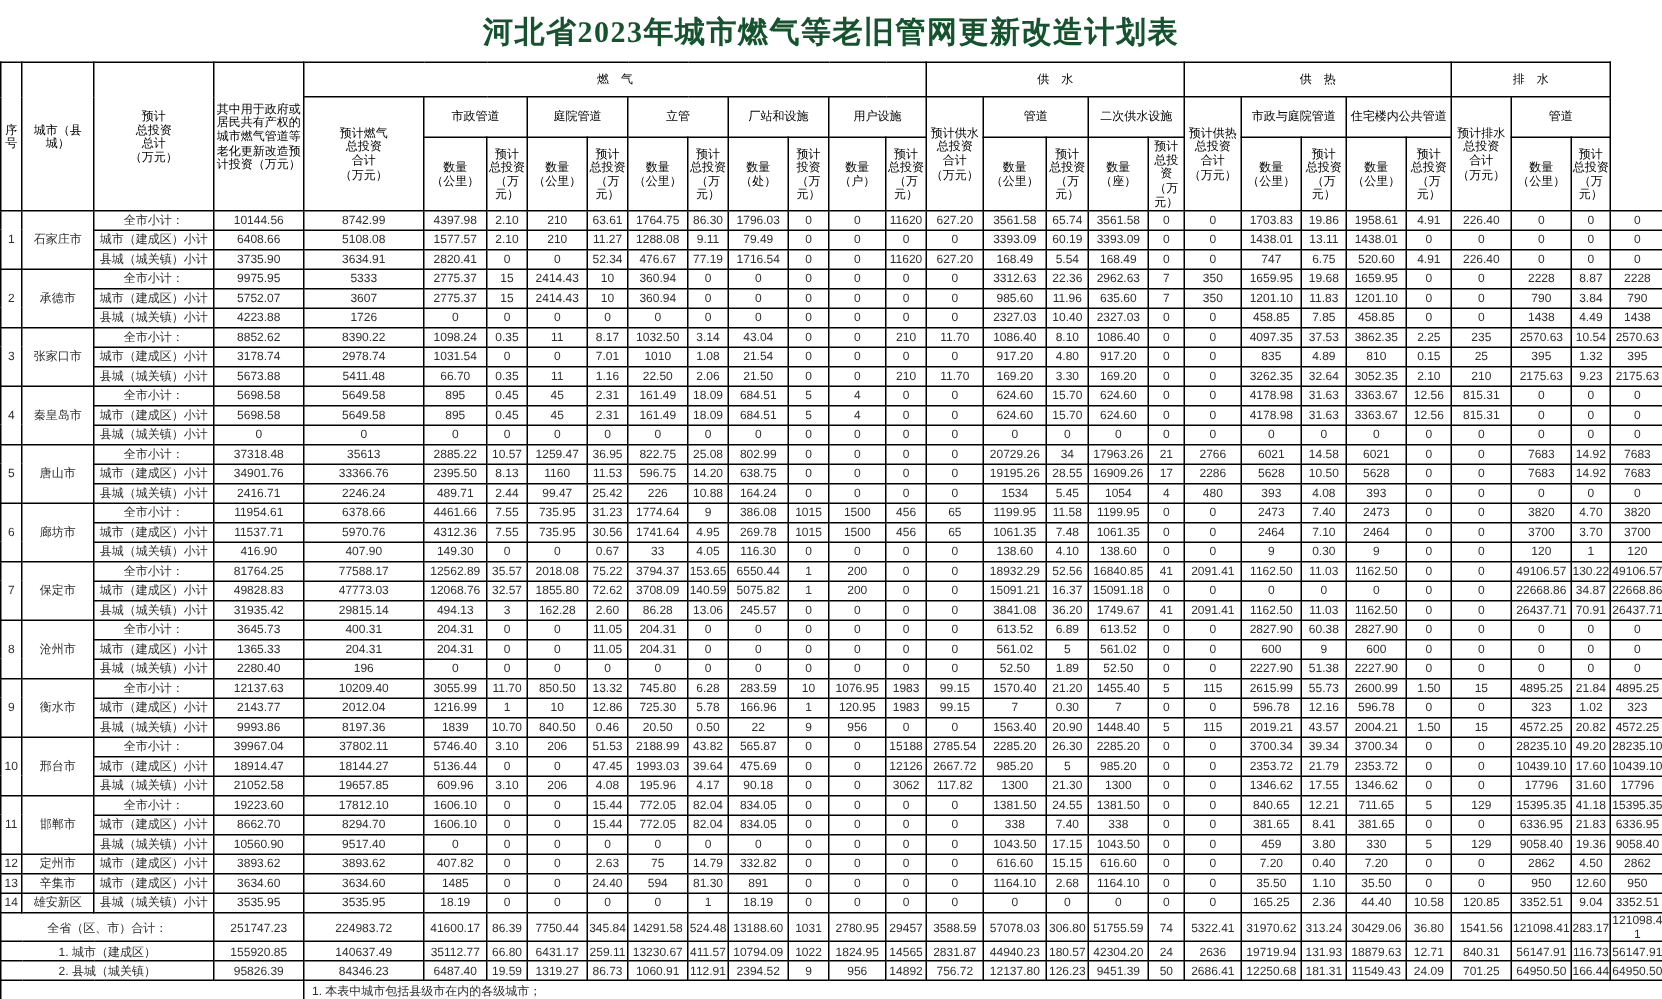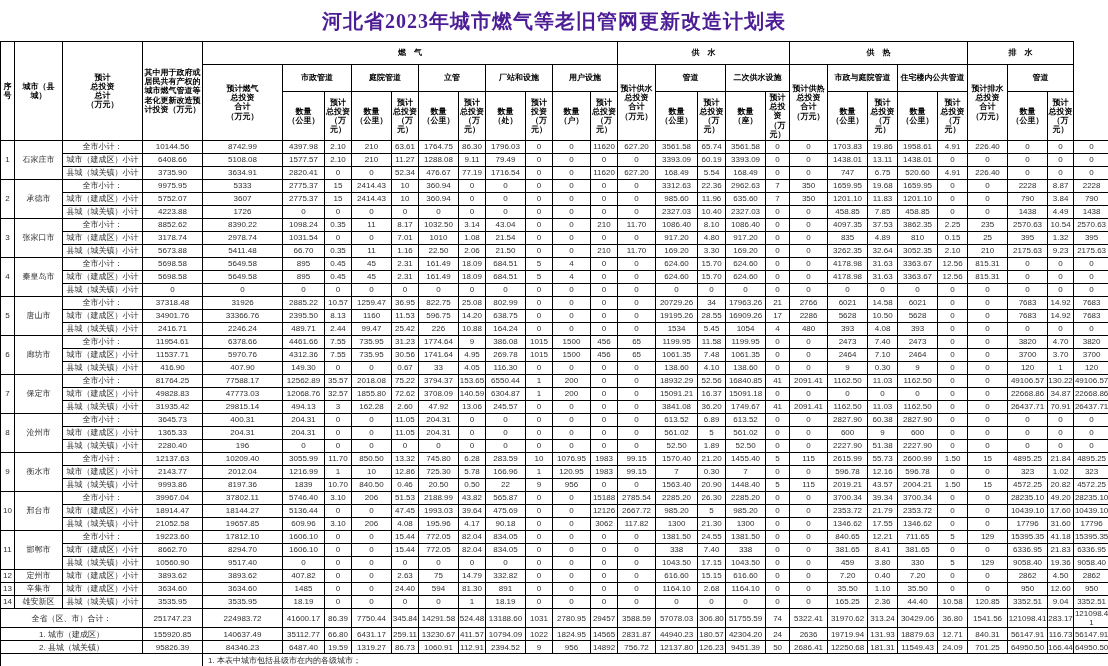--- a/index.html
+++ b/index.html
@@ -1,27 +1,27 @@
 <!DOCTYPE html>
 <html lang="zh"><head>
 <meta charset="utf-8">
 <style>
   html,body{margin:0;padding:0;background:#fff;}
   body{width:1108px;font-family:"Liberation Sans",sans-serif;color:#222;}
   .page{width:1108px;height:666px;background:#fff;overflow:hidden;}
   .title{
     text-align:center;font-family:"Liberation Serif",serif;font-weight:bold;
-    font-size:20px;letter-spacing:1px;color:#4c1d95;padding:8px 0 6px 0;
+    font-size:20px;letter-spacing:1px;color:#14532d;padding:8px 0 6px 0;
   }
   table{border-collapse:collapse;table-layout:fixed;width:1108px;}
   th,td{
     border:1px solid #000;font-size:8px;line-height:1.15;text-align:center;
     vertical-align:middle;padding:0;overflow:hidden;word-break:break-all;
   }
-  thead th{font-weight:bold;color:#000;white-space:pre-line;padding:1px 0;}
+  thead th{font-weight:normal;color:#000;white-space:pre-line;padding:1px 0;}
   tr.h1 th{height:20px;}
   tr.h2 th{height:24px;}
   tr.h3 th{height:30px;}
   tbody td,tbody th{height:12px;color:#2e2e2e;}
   tbody th{font-weight:normal;color:#2e2e2e;}
   td.lbl{white-space:nowrap;}
   tr.total-row td{color:#2e2e2e;}
   td.notes{
     text-align:left;white-space:pre-line;padding:2px 5px;line-height:1.35;
     height:auto;word-break:break-all;
@@ -517,21 +517,21 @@
           <td>0</td>
           <td>0</td>
           <td>0</td>
           <td>0</td>
         </tr>
         <tr>
           <th rowspan="3">5</th>
           <th rowspan="3">唐山市</th>
           <td class="lbl">全市小计：</td>
           <td>37318.48</td>
-          <td>31926</td>
+          <td>35613</td>
           <td>2885.22</td>
           <td>10.57</td>
           <td>1259.47</td>
           <td>36.95</td>
           <td>822.75</td>
           <td>25.08</td>
           <td>802.99</td>
           <td>0</td>
           <td>0</td>
           <td>0</td>
@@ -731,21 +731,21 @@
         <tr>
           <td class="lbl">城市（建成区）小计</td>
           <td>49828.83</td>
           <td>47773.03</td>
           <td>12068.76</td>
           <td>32.57</td>
           <td>1855.80</td>
           <td>72.62</td>
           <td>3708.09</td>
           <td>140.59</td>
-          <td>6304.87</td>
+          <td>5075.82</td>
           <td>1</td>
           <td>200</td>
           <td>0</td>
           <td>0</td>
           <td>15091.21</td>
           <td>16.37</td>
           <td>15091.18</td>
           <td>0</td>
           <td>0</td>
           <td>0</td>
@@ -758,21 +758,21 @@
           <td>22668.86</td>
         </tr>
         <tr>
           <td class="lbl">县城（城关镇）小计</td>
           <td>31935.42</td>
           <td>29815.14</td>
           <td>494.13</td>
           <td>3</td>
           <td>162.28</td>
           <td>2.60</td>
-          <td>47.92</td>
+          <td>86.28</td>
           <td>13.06</td>
           <td>245.57</td>
           <td>0</td>
           <td>0</td>
           <td>0</td>
           <td>0</td>
           <td>3841.08</td>
           <td>36.20</td>
           <td>1749.67</td>
           <td>41</td>

